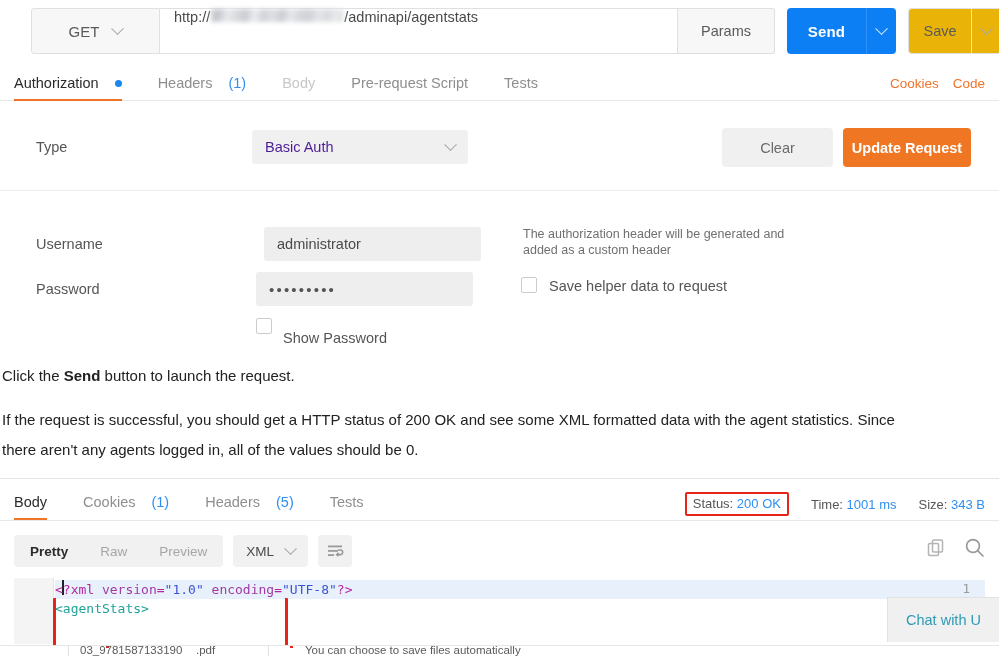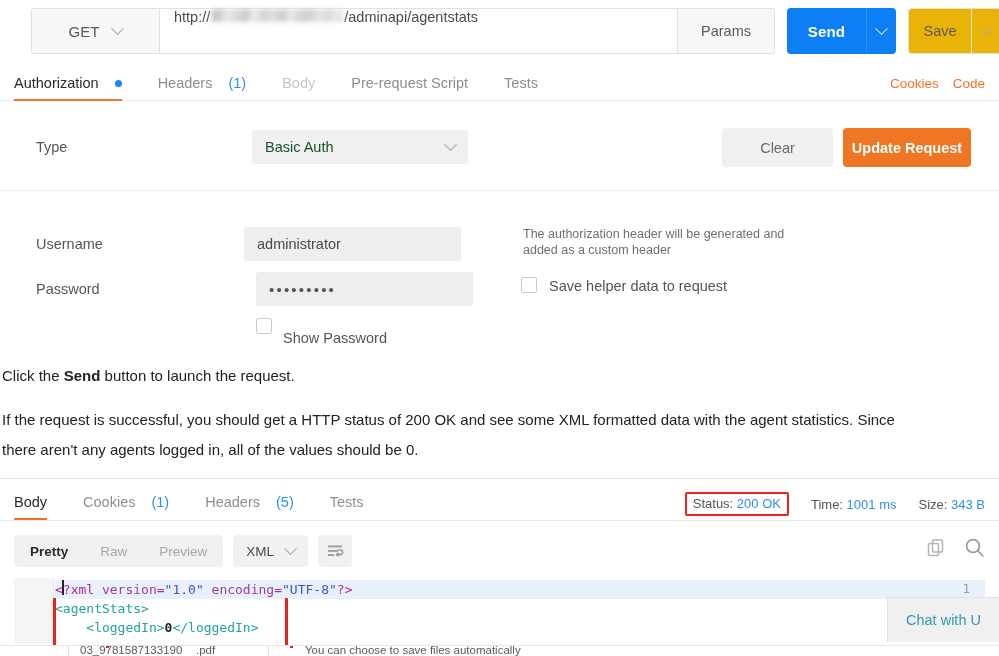--- a/index.html
+++ b/index.html
@@ -144,21 +144,21 @@
   }
   .lbl {
     position: absolute;
     font-size: 14.5px; color: #555;
   }
   .select-box {
     position: absolute;
     background: #f0f0f0; border-radius: 3px;
     display: flex; align-items: center;
     padding: 0 13px;
-    font-size: 14.5px; color: #14532d;
+    font-size: 14.5px; color: #4c1d95;
   }
   .select-box .caret { margin-left: auto; }
   .btn-grey {
     position: absolute;
     background: #f0f0f0; border-radius: 4px;
     display: flex; align-items: center; justify-content: center;
     font-size: 14.5px; color: #6a6a6a;
   }
   .btn-orange {
     position: absolute;
@@ -411,21 +411,21 @@
 <div class="btn-grey" style="left:722px; top:128px; width:111px; height:39px;">
   <span>Clear</span>
 </div>
 
 <div class="btn-orange" style="left:843px; top:128px; width:128px; height:39px;">
   <span>Update Request</span>
 </div>
 
 <div class="lbl" style="left:36px; top:236px;">Username</div>
 
-<div class="input-box" style="left:244px; top:227px; width:217px; height:34px;">
+<div class="input-box" style="left:264px; top:227px; width:217px; height:34px;">
   <span>administrator</span>
 </div>
 
 <div class="lbl" style="left:36px; top:281px;">Password</div>
 
 <div class="input-box" style="left:256px; top:272px; width:217px; height:34px;">
   <span class="dots">•••••••••</span>
 </div>
 
 <div class="chk" style="left:256px; top:318px;"></div>
@@ -531,21 +531,20 @@
   <div class="gutter-num" style="top:22px;">2</div>
   <div class="fold" style="top:25px;">▾</div>
   <div class="gutter-num" style="top:41px;">3</div>
 
   <div class="cursor"></div>
 
   <div class="code-line" style="top:2px;"><span class="c-decl">&lt;?xml </span><span class="c-attr">version</span><span class="c-decl">=</span><span class="c-str">"1.0"</span><span class="c-decl"> </span><span class="c-attr">encoding</span><span class="c-decl">=</span><span class="c-str">"UTF-8"</span><span class="c-decl">?&gt;</span></div>
 
   <div class="code-line" style="top:21px;"><span class="c-tag">&lt;agentStats&gt;</span></div>
 
-  <div class="code-line" style="top:40px;"><span class="c-tag">    &lt;loggedIn&gt;</span><span class="c-val">0</span><span class="c-tag">&lt;/loggedIn&gt;</span></div>
 </div>
 
 <div class="red-anno" style="left:53px; top:598px; width:235px; height:50px; border-top:none;"></div>
 
 <div class="chat-widget">
   <span>Chat with U</span>
 </div>
 
 <div class="bottom-strip">
   <div class="vline" style="left:68px;"></div>

